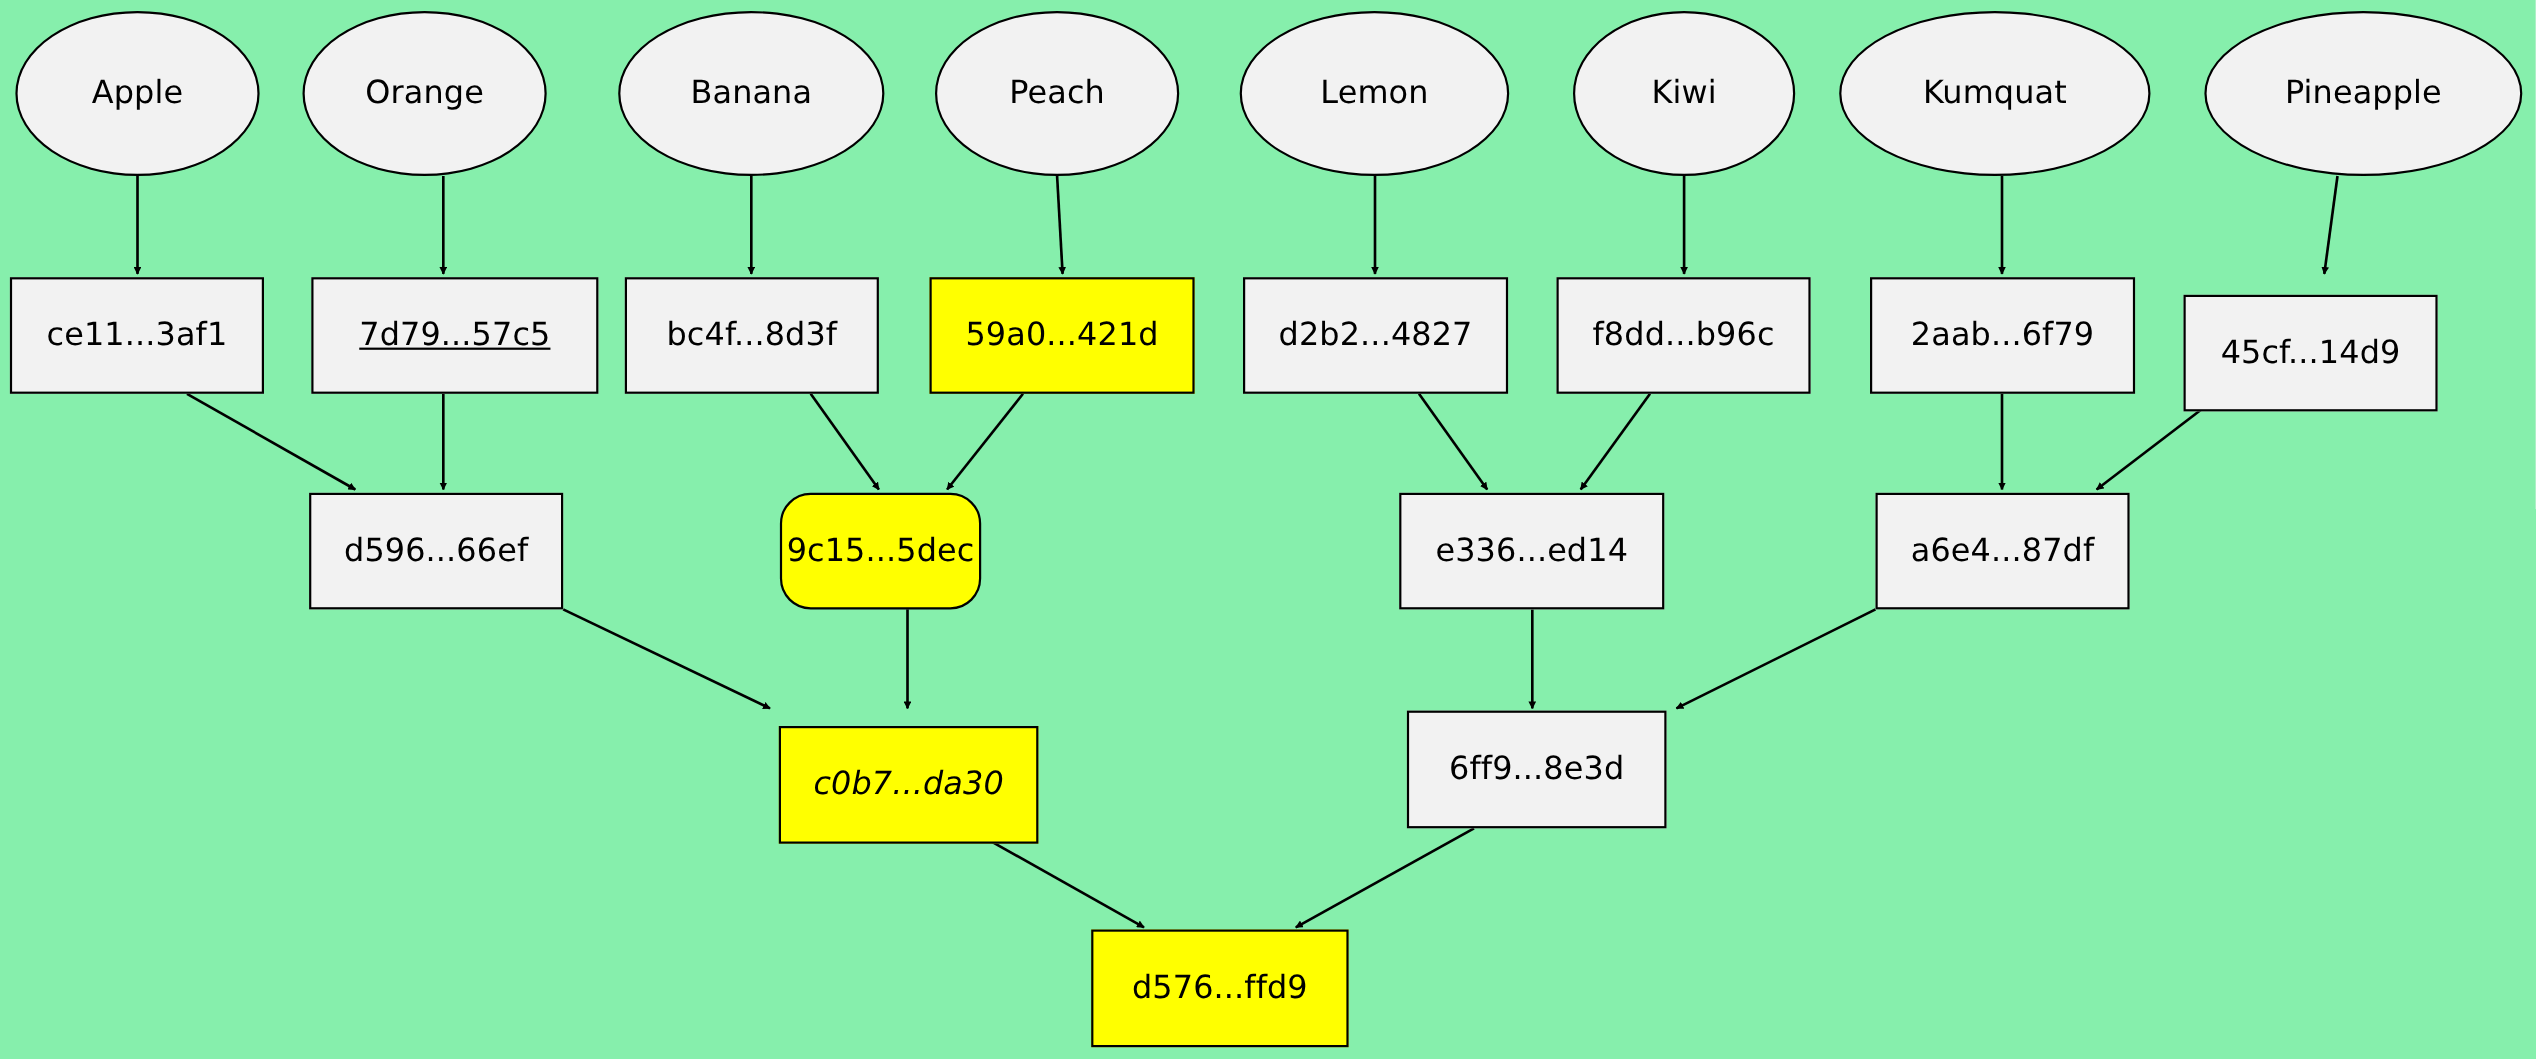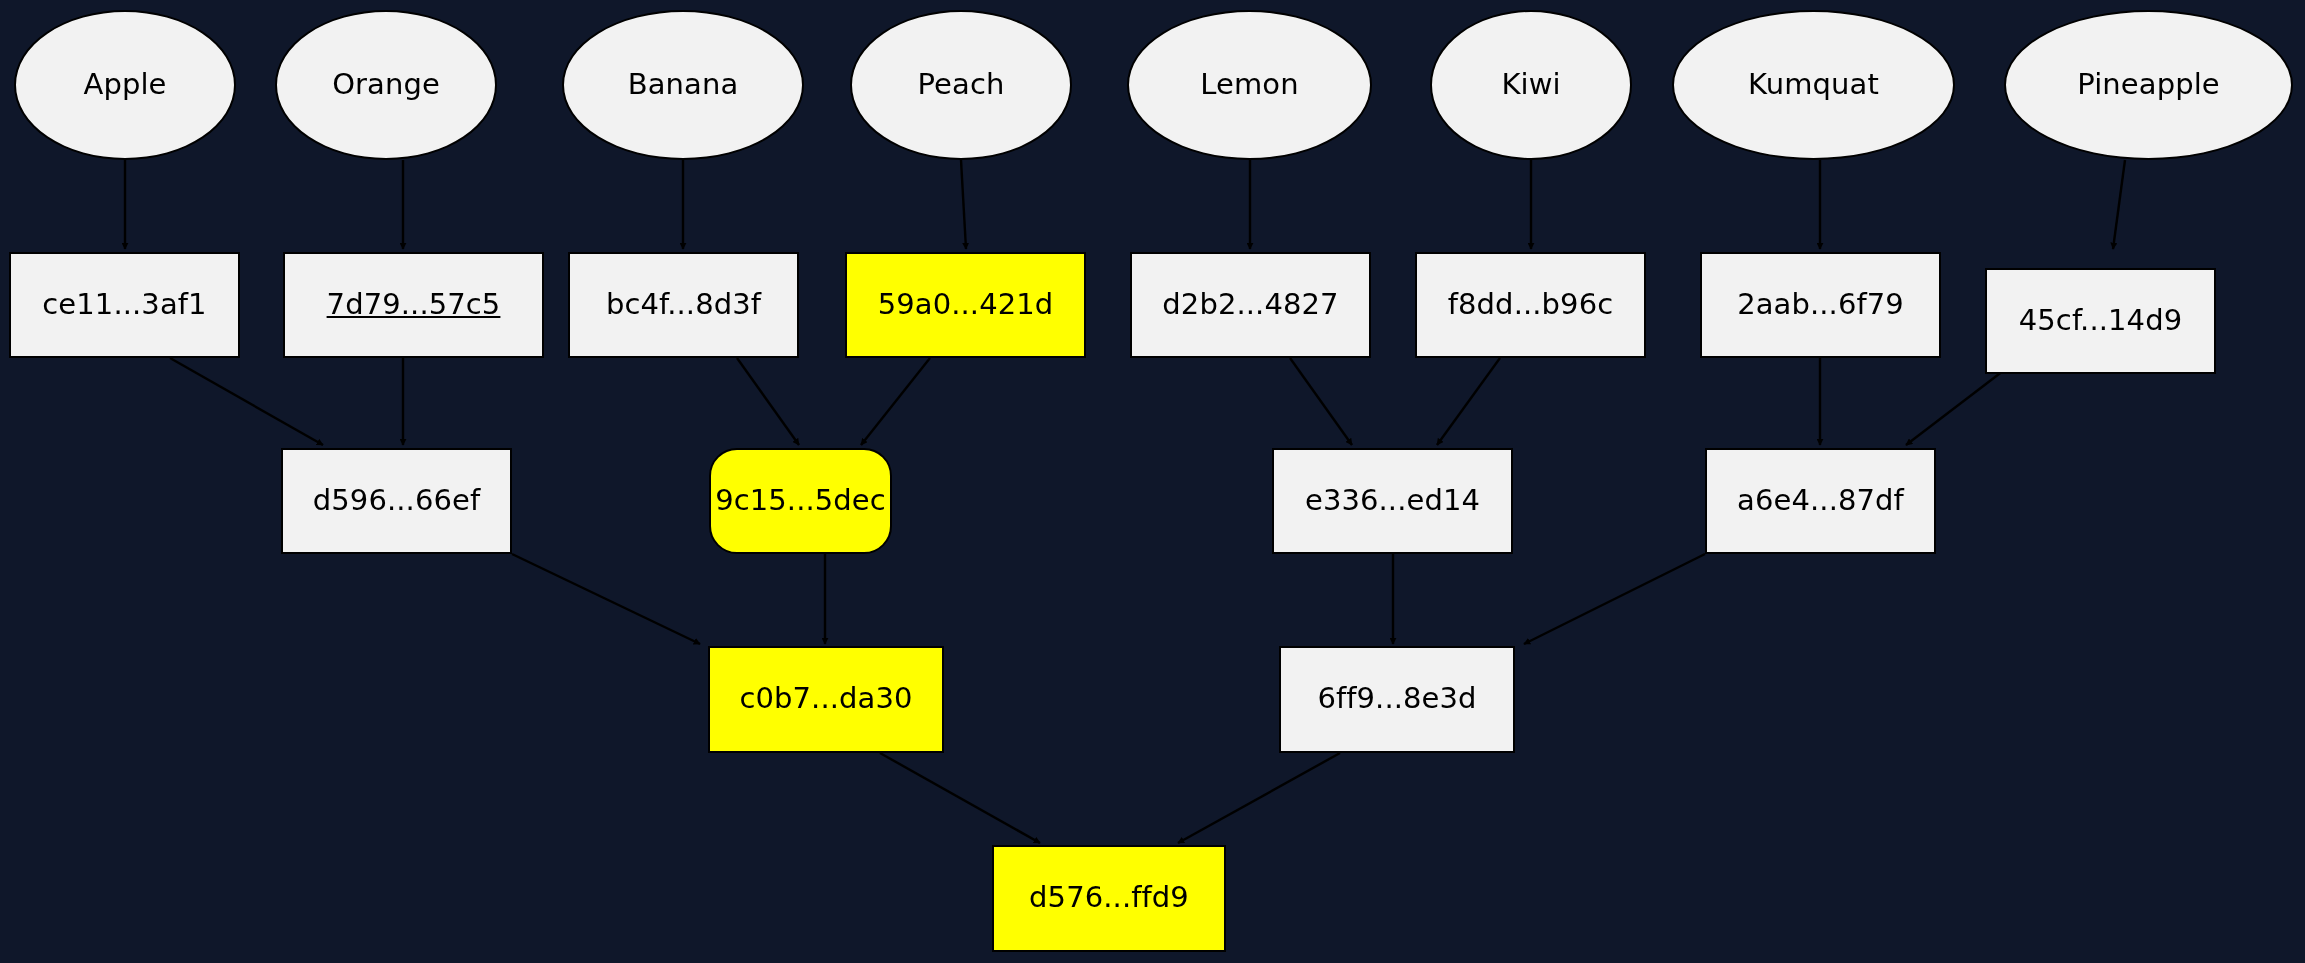--- a/index.html
+++ b/index.html
@@ -11,21 +11,21 @@
   body {
     width: 2305px;
     height: 963px;
     overflow: hidden;
     font-family: "DejaVu Sans", "Liberation Sans", sans-serif;
   }
   #graph {
     position: relative;
     width: 2305px;
     height: 963px;
-    background: #0f172a;
+    background: #86efac;
   }
   #edge-layer {
     position: absolute;
     left: 0; top: 0;
     width: 2305px;
     height: 963px;
     pointer-events: none;
   }
   .node {
     position: absolute;
@@ -148,21 +148,21 @@
       </div>
       <div class="node node-box highlight" style="left: 709px; top: 448px; width: 183px; height: 106px; border-radius: 28px;">
         <span class="node-label">9c15...5dec</span>
       </div>
       <div class="node node-box" style="left: 1272px; top: 448px; width: 241px; height: 106px;">
         <span class="node-label">e336...ed14</span>
       </div>
       <div class="node node-box" style="left: 1705px; top: 448px; width: 231px; height: 106px;">
         <span class="node-label">a6e4...87df</span>
       </div>
-      <div class="node node-box highlight" style="left: 708px; top: 646px; width: 236px; height: 107px;">
+      <div class="node node-box highlight" style="left: 708px; top: 660px; width: 236px; height: 107px; font-style: italic;">
         <span class="node-label">c0b7...da30</span>
       </div>
       <div class="node node-box" style="left: 1279px; top: 646px; width: 236px; height: 107px;">
         <span class="node-label">6ff9...8e3d</span>
       </div>
       <div class="node node-box highlight" style="left: 992px; top: 845px; width: 234px; height: 107px; text-align: right;">
         <span class="node-label">d576...ffd9</span>
       </div>
     </div>
 </div>

